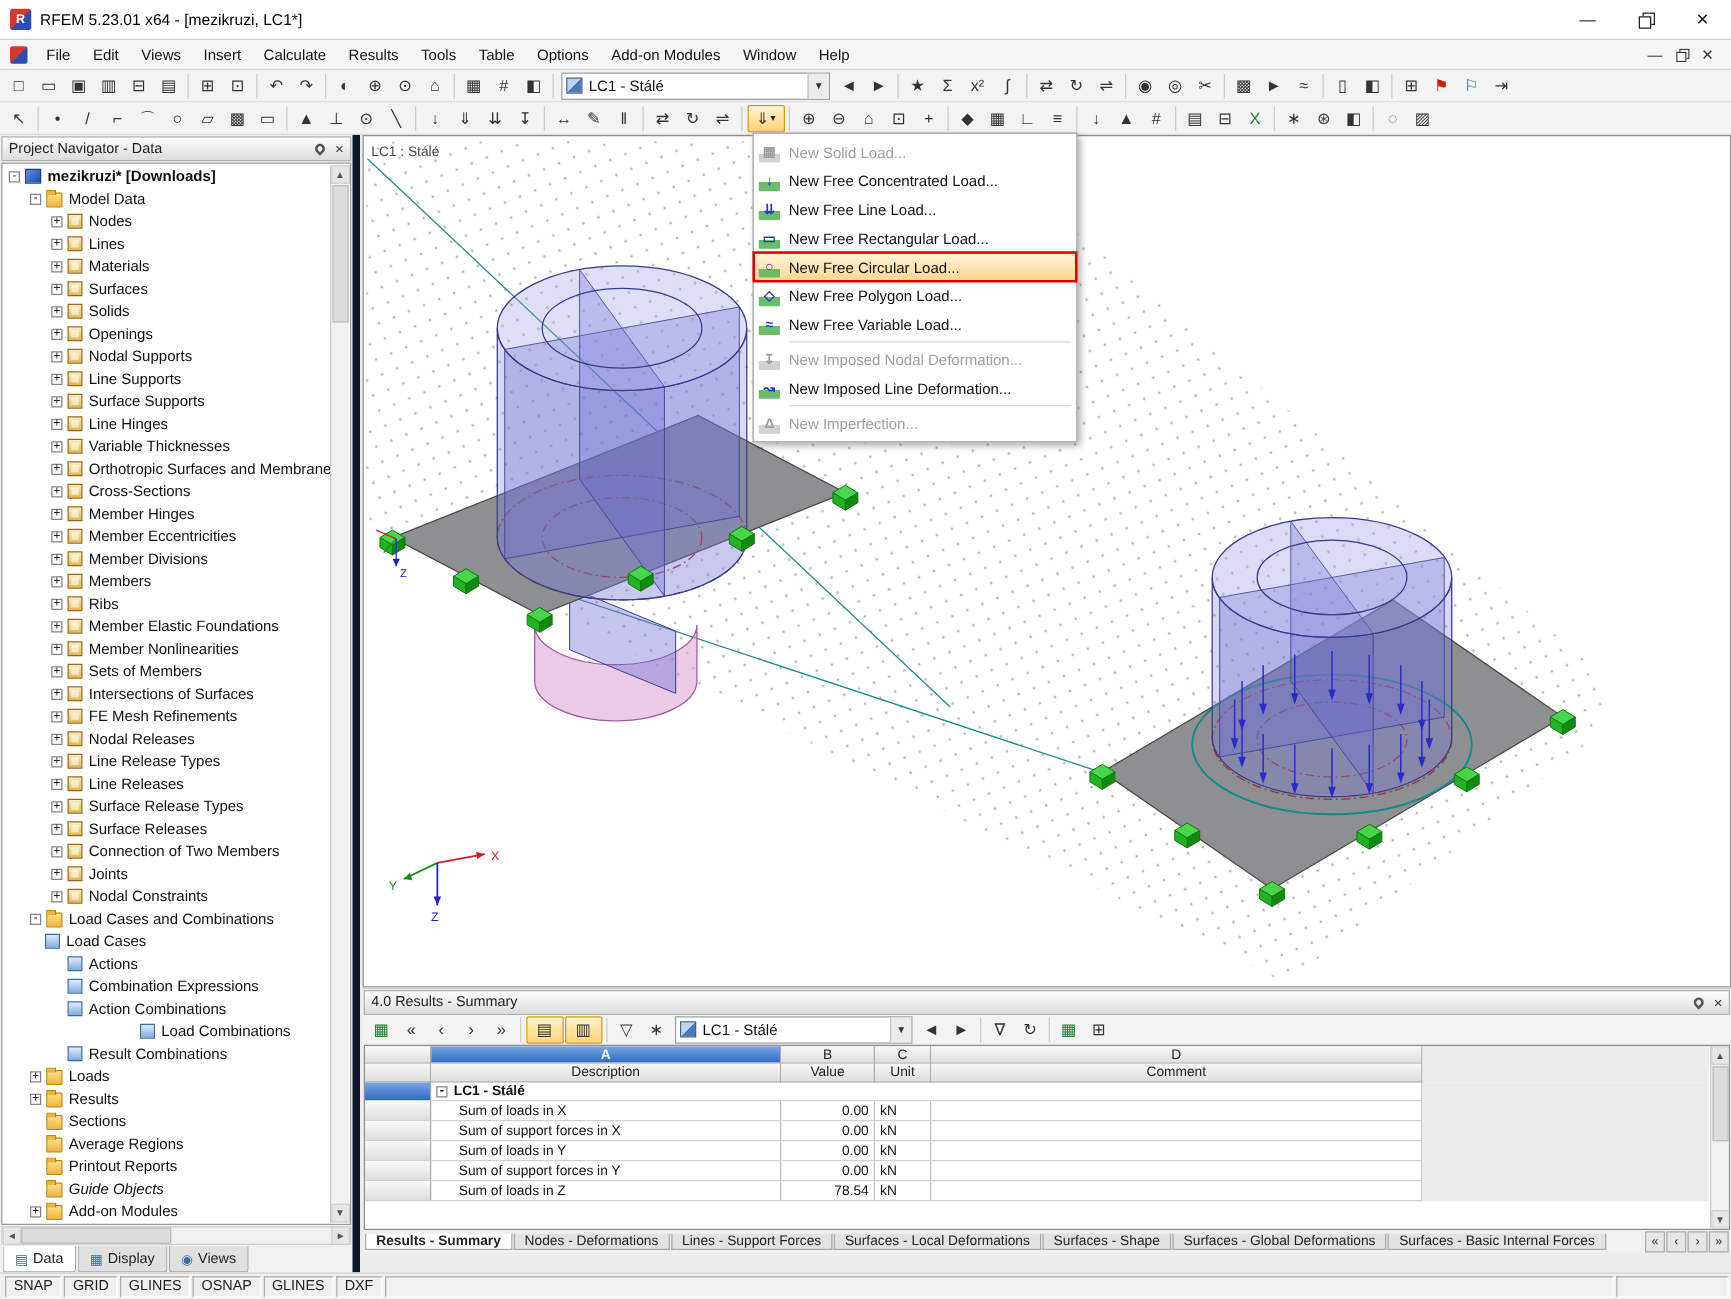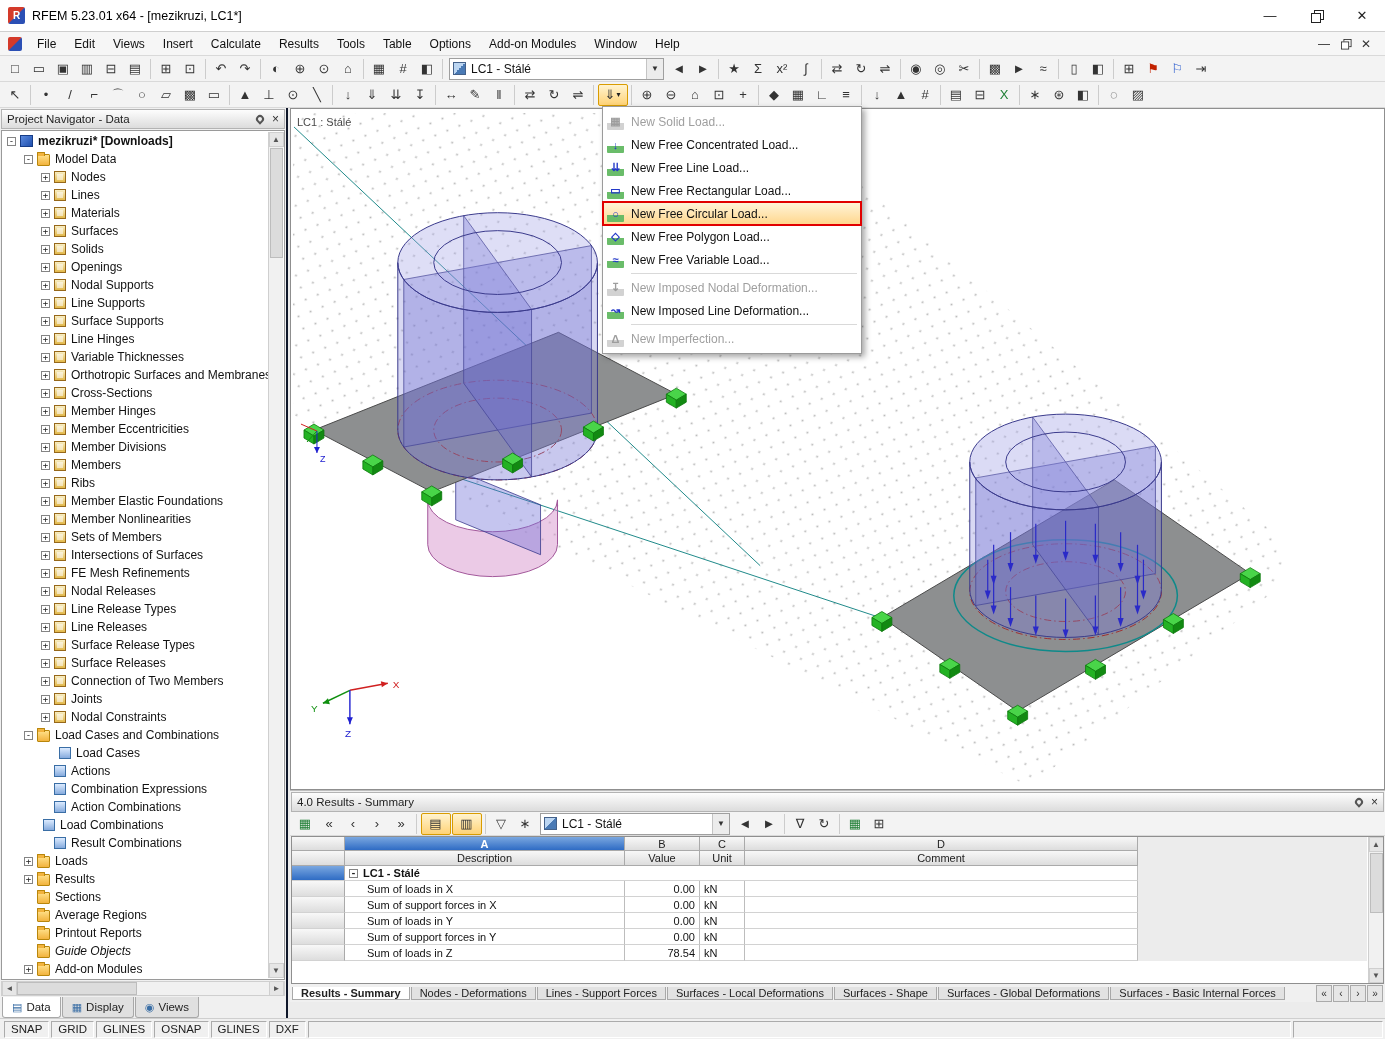--- a/index.html
+++ b/index.html
@@ -30,21 +30,21 @@
   .tb-glyph{line-height:1}
   .tb-btn.tb-active{background:linear-gradient(#fff3cf,#ffd377);border:1px solid #d99c00;width:30px}
   .tb-caret{font-size:8px;margin-left:1px;color:#222}
   .tb-sep{width:1px;height:20px;background:#cccccc;margin:0 3px;flex:none}
   .combo{height:22px;background:#fff;border:1px solid #9f9f9f;display:flex;align-items:center;margin:0 3px;padding-left:3px;flex:none}
   .combo-icon{width:13px;height:13px;border:1px solid #44618a;background:linear-gradient(135deg,#bcd6f2 50%,#4a7ab5 50%);margin-right:5px;flex:none}
   .combo-text{flex:1;font-size:12px;overflow:hidden}
   .combo-arrow{width:17px;height:20px;margin-left:4px;border-left:1px solid #c4c4c4;background:#ececec;display:flex;align-items:center;justify-content:center;font-size:8px;color:#333;flex:none}
 
   
-  .navigator{position:absolute;left:0;top:108px;width:288px;bottom:21px;background:#f0f0f0;border-right:2px solid #0f172a;display:flex;flex-direction:column}
+  .navigator{position:absolute;left:0;top:108px;width:288px;bottom:21px;background:#f0f0f0;border-right:6px solid #0f172a;display:flex;flex-direction:column}
   .panel-header{height:20px;margin:1px 1px 0 1px;background:linear-gradient(#fdfdfd,#dcdcdc);border:1px solid #b3b3b3;display:flex;align-items:center;padding:0 5px;font-size:11.5px;color:#222;flex:none}
   .panel-header .ph-title{flex:1;overflow:hidden;white-space:nowrap}
   .pin-icon{width:8px;height:8px;border:2px solid #555;border-radius:50% 50% 50% 0;transform:rotate(-45deg);margin-right:8px}
   .close-x{font-size:12px;color:#333;line-height:1}
   .tree-wrap{flex:1;margin:1px;background:#fff;border:1px solid #9a9a9a;position:relative;overflow:hidden}
   .tree{position:absolute;inset:1px 16px 1px 1px;overflow:hidden}
   .tree-row{height:18px;display:flex;align-items:center;white-space:nowrap;font-size:12px}
   .tree-row.bold .tlabel{font-weight:bold}
   .expander{width:9px;height:9px;flex:none;border:1px solid #848484;background:#fff;margin-right:4px;font-size:9px;line-height:7px;text-align:center;color:#222;font-family:"DejaVu Sans Mono",monospace}
   .hidden-exp{visibility:hidden}
@@ -609,41 +609,41 @@
         <div class="tree-row" style="padding-left: 38px;">
           <span class="expander">+</span>
           <span class="ticon ticon-item"></span>
           <span class="tlabel">Nodal Constraints</span>
         </div>
         <div class="tree-row" style="padding-left: 21px;">
           <span class="expander">-</span>
           <span class="ticon ticon-folder"></span>
           <span class="tlabel">Load Cases and Combinations</span>
         </div>
-        <div class="tree-row" style="padding-left: 43px;">
+        <div class="tree-row" style="padding-left: 20px;">
           <span class="expander hidden-exp"></span>
           <span class="ticon ticon-loadcase"></span>
           <span class="tlabel">Load Cases</span>
         </div>
         <div class="tree-row" style="padding-left: 38px;">
           <span class="expander hidden-exp"></span>
           <span class="ticon ticon-loadcase"></span>
           <span class="tlabel">Actions</span>
         </div>
         <div class="tree-row" style="padding-left: 38px;">
           <span class="expander hidden-exp"></span>
           <span class="ticon ticon-loadcase"></span>
           <span class="tlabel">Combination Expressions</span>
         </div>
         <div class="tree-row" style="padding-left: 38px;">
           <span class="expander hidden-exp"></span>
           <span class="ticon ticon-loadcase"></span>
           <span class="tlabel">Action Combinations</span>
         </div>
-        <div class="tree-row" style="padding-left: 27px;">
+        <div class="tree-row" style="padding-left: 52px; margin-left: 44px;">
           <span class="expander hidden-exp"></span>
           <span class="ticon ticon-loadcase"></span>
           <span class="tlabel">Load Combinations</span>
         </div>
         <div class="tree-row" style="padding-left: 38px;">
           <span class="expander hidden-exp"></span>
           <span class="ticon ticon-loadcase"></span>
           <span class="tlabel">Result Combinations</span>
         </div>
         <div class="tree-row" style="padding-left: 21px;">

